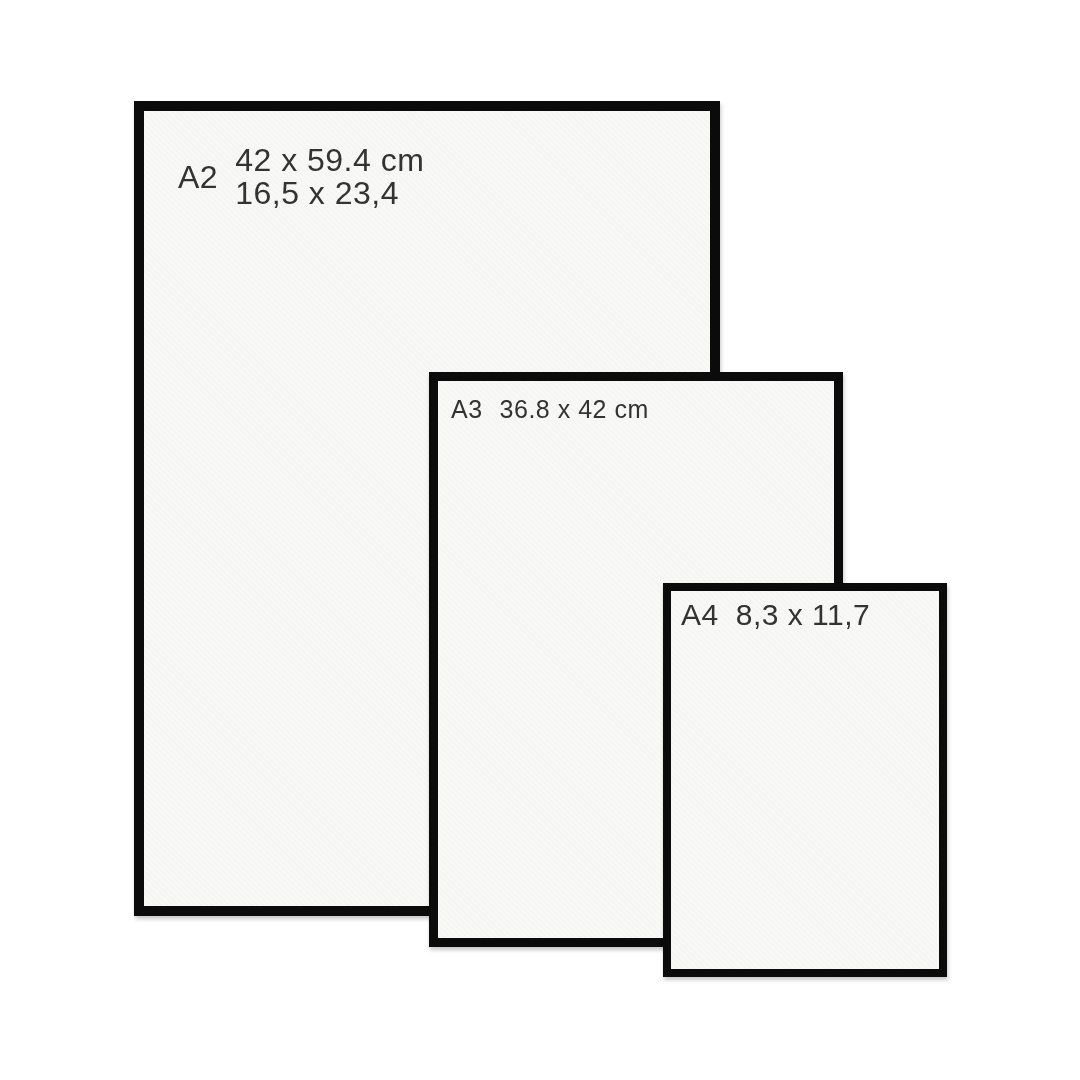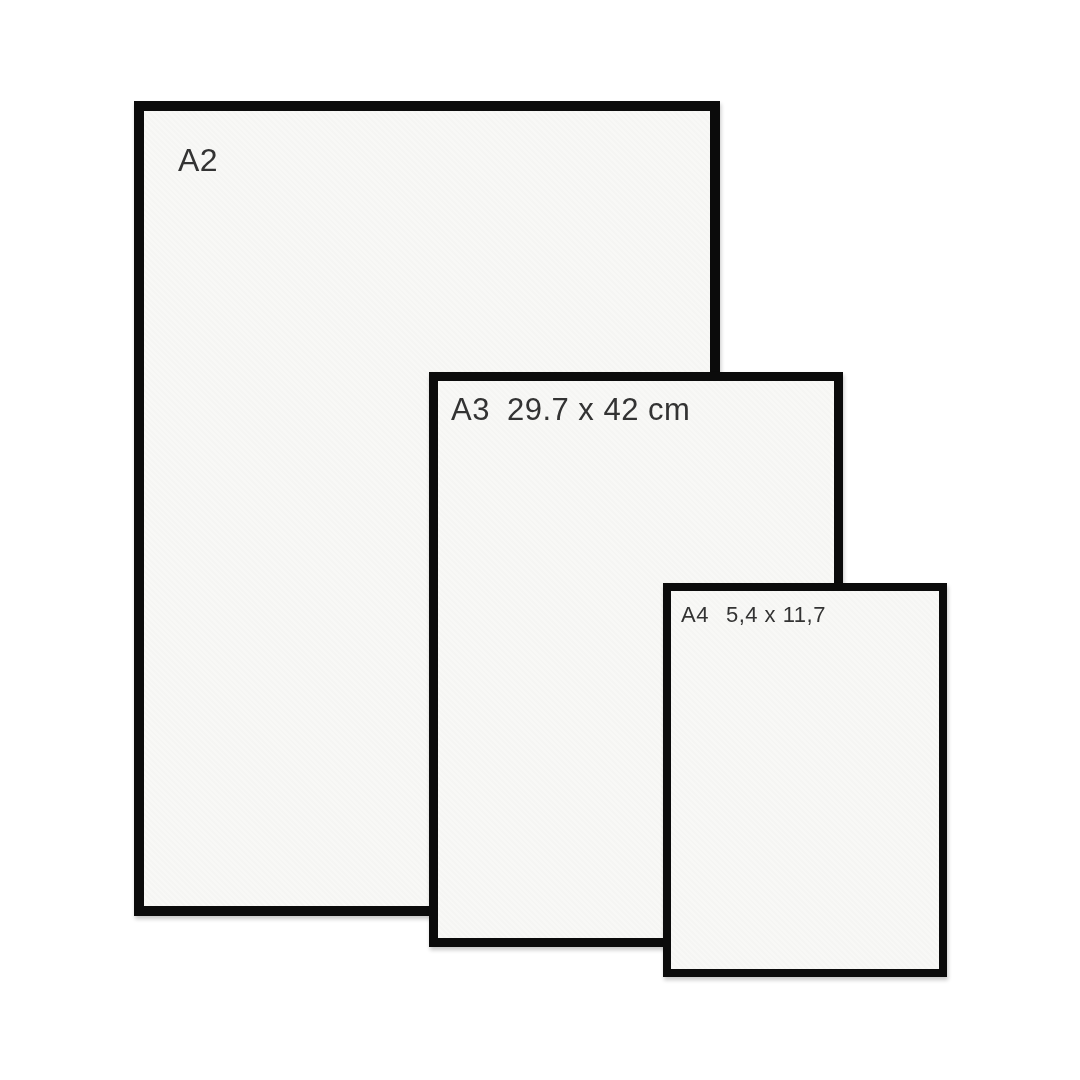--- a/index.html
+++ b/index.html
@@ -53,54 +53,58 @@
   .label {
     position: relative;
     display: flex;
     align-items: center;
     color: #333333;
     font-weight: 400;
     letter-spacing: 0.5px;
     z-index: 1;
   }
   #frame-a2 .label { margin: 33px 0 0 34px; font-size: 32px; line-height: 33px; }
-  #frame-a3 .label { margin: 12px 0 0 13px; font-size: 31px; line-height: 33px; }
-  #frame-a4 .label { margin: 7px 0 12px 10px; font-size: 22px; line-height: 34px; }
+  #frame-a3 .label { margin: 12px 0 0 13px; font-size: 25px; line-height: 33px; }
+  #frame-a4 .label { margin: 7px 0 12px 10px; font-size: 30px; line-height: 34px; }
   .size-code {
     margin-right: 17px;
     white-space: nowrap;
   }
   .dims {
     display: flex;
     flex-direction: column;
     white-space: nowrap;
   }
 </style>
 </head>
 <body>
 
 <div class="canvas">
 
   <div class="frame" id="frame-a2">
     <div class="label">
       <span class="size-code">A2</span>
+      <span class="dims">
+        <span>42 x 59.4 cm</span>
+        <span>16,5 x 23,4</span>
+      </span>
     </div>
   </div>
 
   <div class="frame" id="frame-a3">
     <div class="label">
       <span class="size-code">A3</span>
       <span class="dims">
-        <span>29.7 x 42 cm</span>
+        <span>36.8 x 42 cm</span>
       </span>
     </div>
   </div>
 
   <div class="frame" id="frame-a4">
     <div class="label">
       <span class="size-code">A4</span>
       <span class="dims">
-        <span>5,4 x 11,7</span>
+        <span>8,3 x 11,7</span>
       </span>
     </div>
   </div>
 
 </div>
 
 </body></html>

